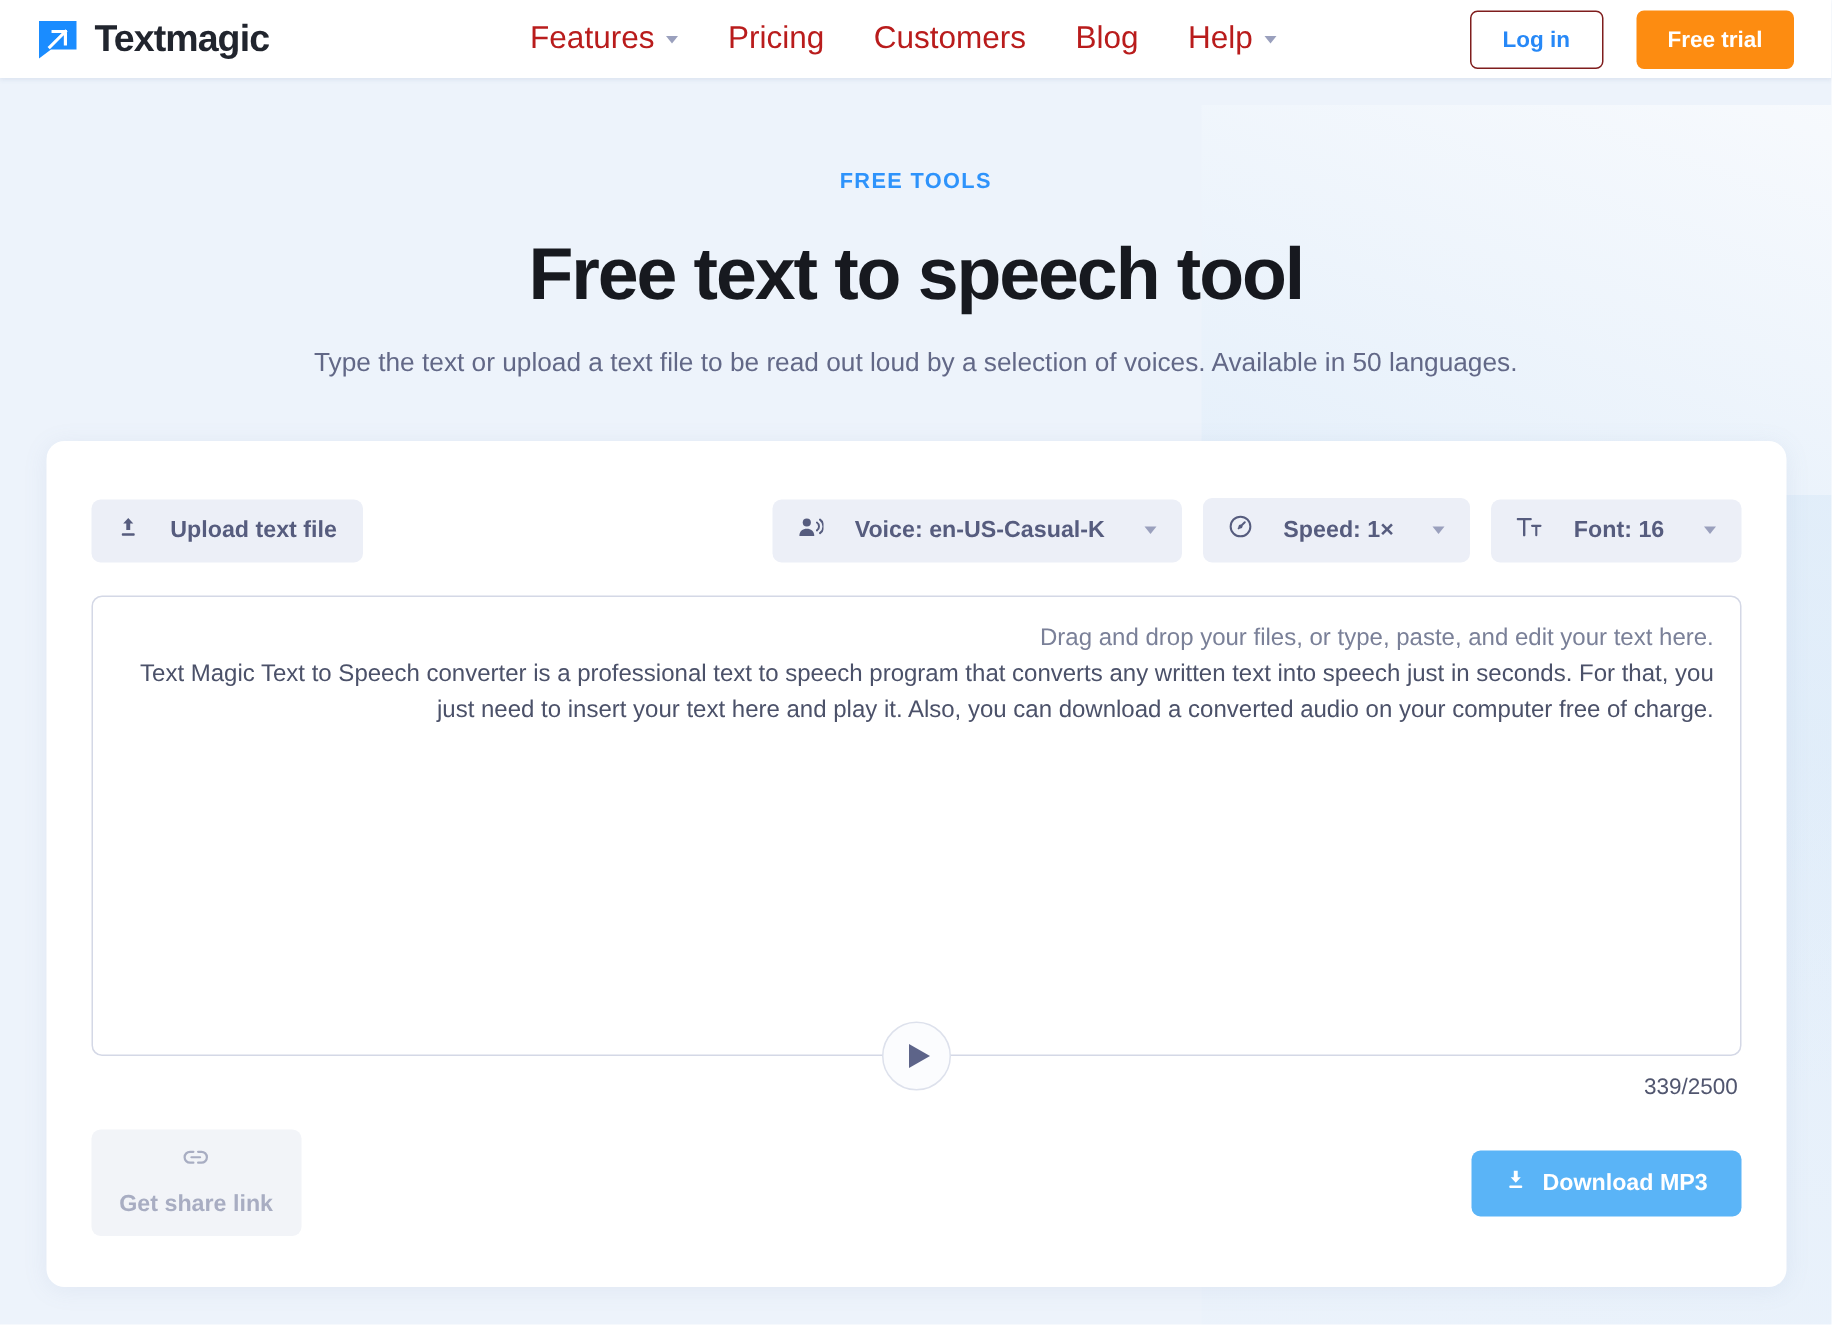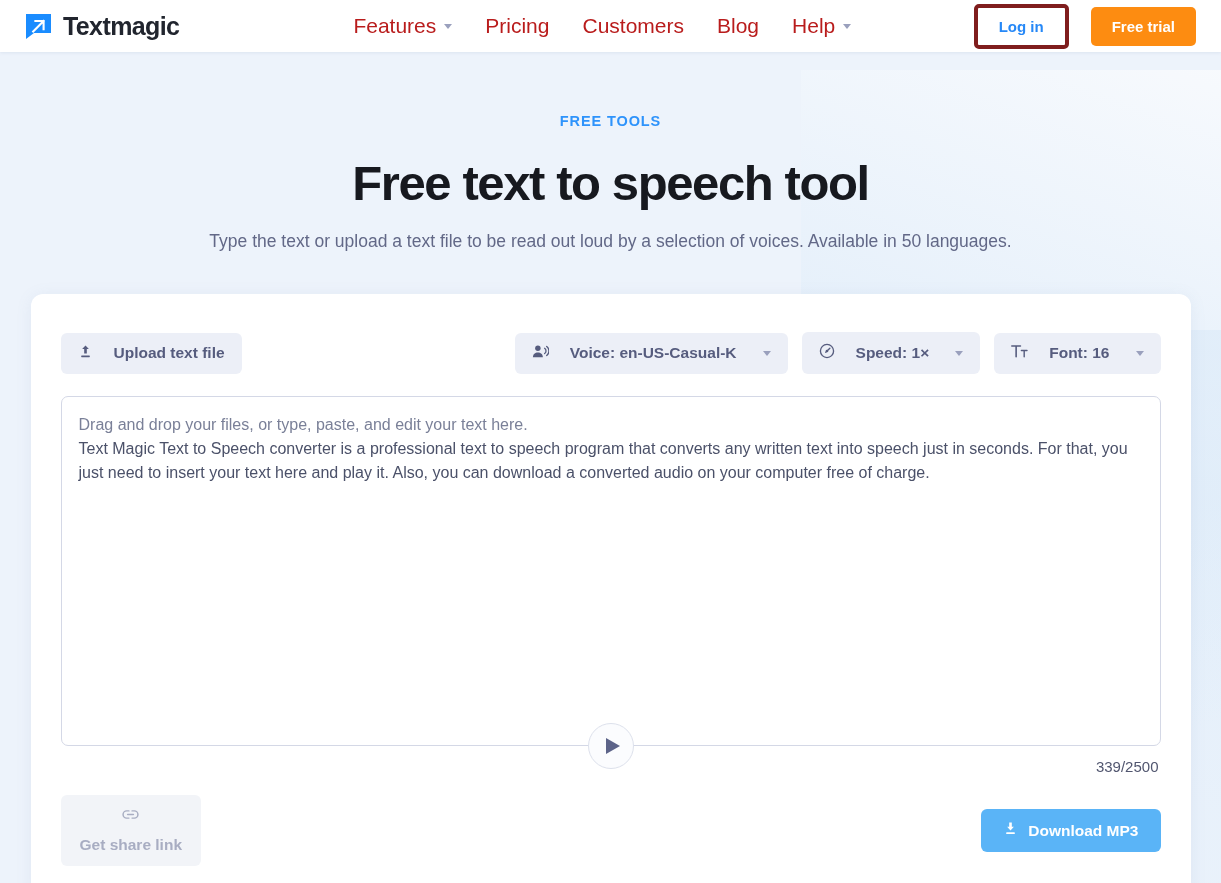--- a/index.html
+++ b/index.html
@@ -91,21 +91,21 @@
     border-top: 5px solid #9aa0bd;
   }
 
   .header-actions {
     margin-left: auto;
     display: flex;
     align-items: center;
     gap: 22px;
   }
   .btn-login {
-    border: 4px solid #7f1d1d;
+    border: 1px solid #7f1d1d;
     color: #2688f7;
     background: #fff;
     border-radius: 5px;
     font-size: 15px;
     font-weight: bold;
     padding: 10px 21px;
     cursor: pointer;
     font-family: inherit;
     white-space: nowrap;
     margin-left: 11px;
@@ -189,32 +189,33 @@
 
   .ico { flex: 0 0 auto; display: block; }
 
   
   .editor-wrap {
     position: relative;
     margin-top: 22px;
   }
   .editor {
     width: 100%;
-    height: 350px;
+    height: 307px;
     border: 1px solid #d4d8e6;
     border-radius: 7px;
     padding: 16px 17px;
     font-family: inherit;
     font-size: 16px;
     line-height: 24px;
     color: #4b5169;
     resize: none;
     outline: none;
     background: #fff;
     overflow: hidden;
+    text-align: right;
   }
   .editor-text { display: block; }
   .editor-hint { color: #7a8098; }
 
   .play-btn {
     position: absolute;
     left: 50%;
     bottom: -23px;
     transform: translateX(-50%);
     width: 46px;

